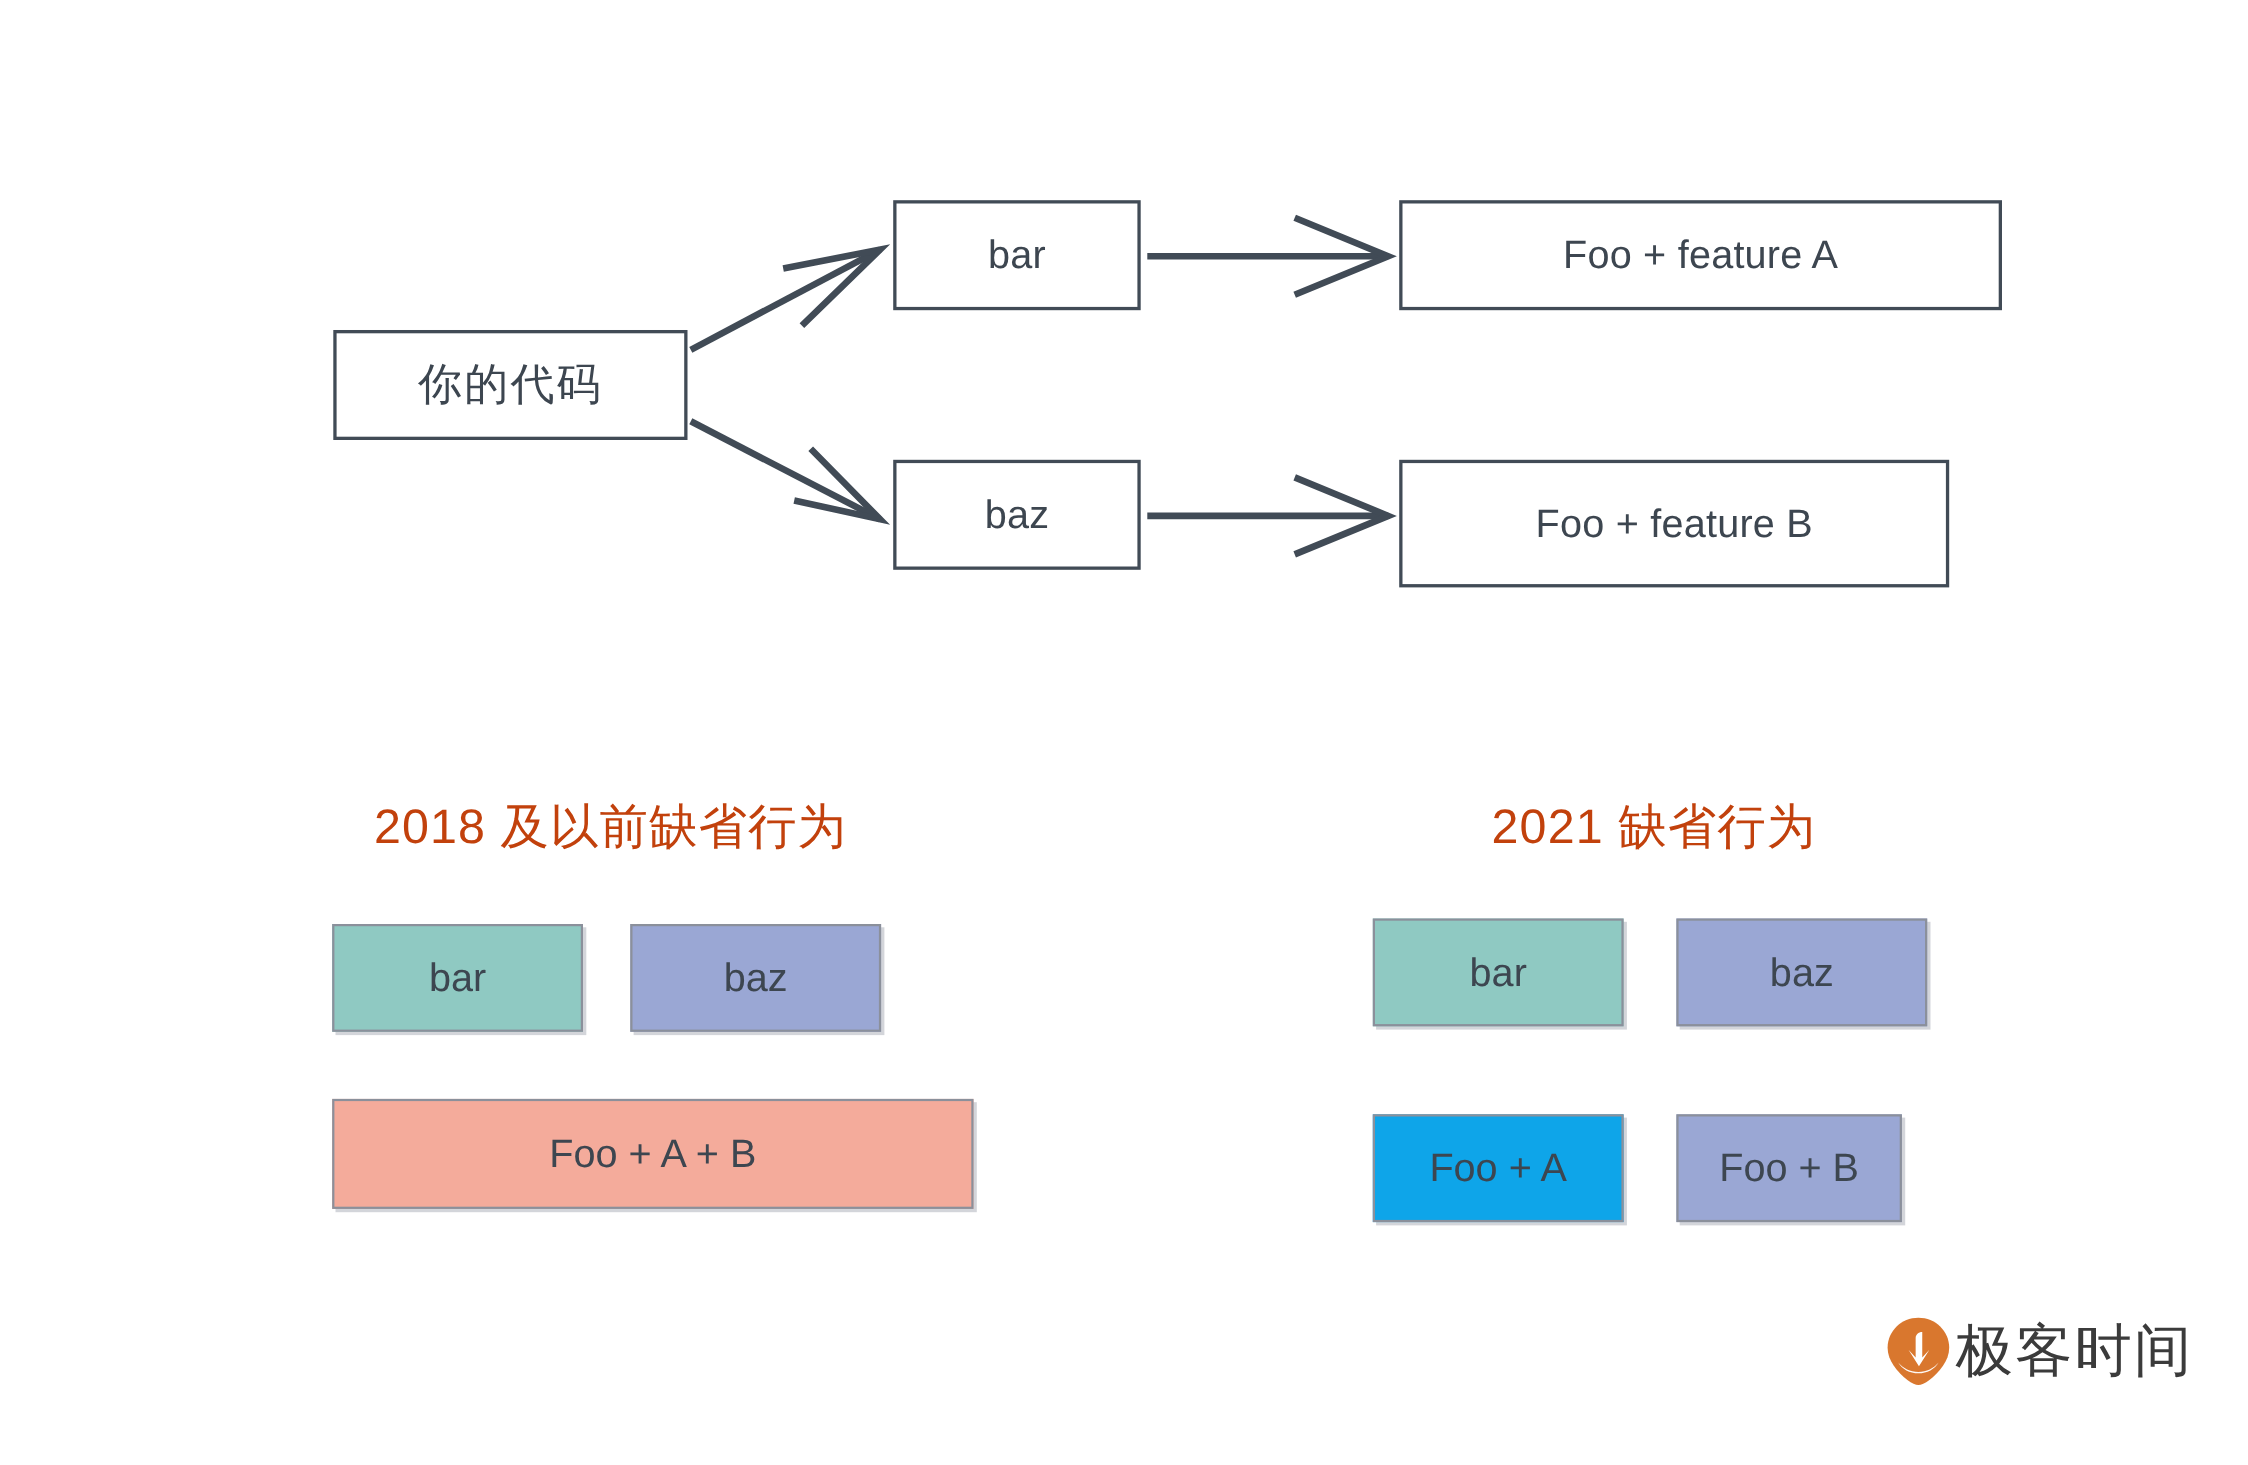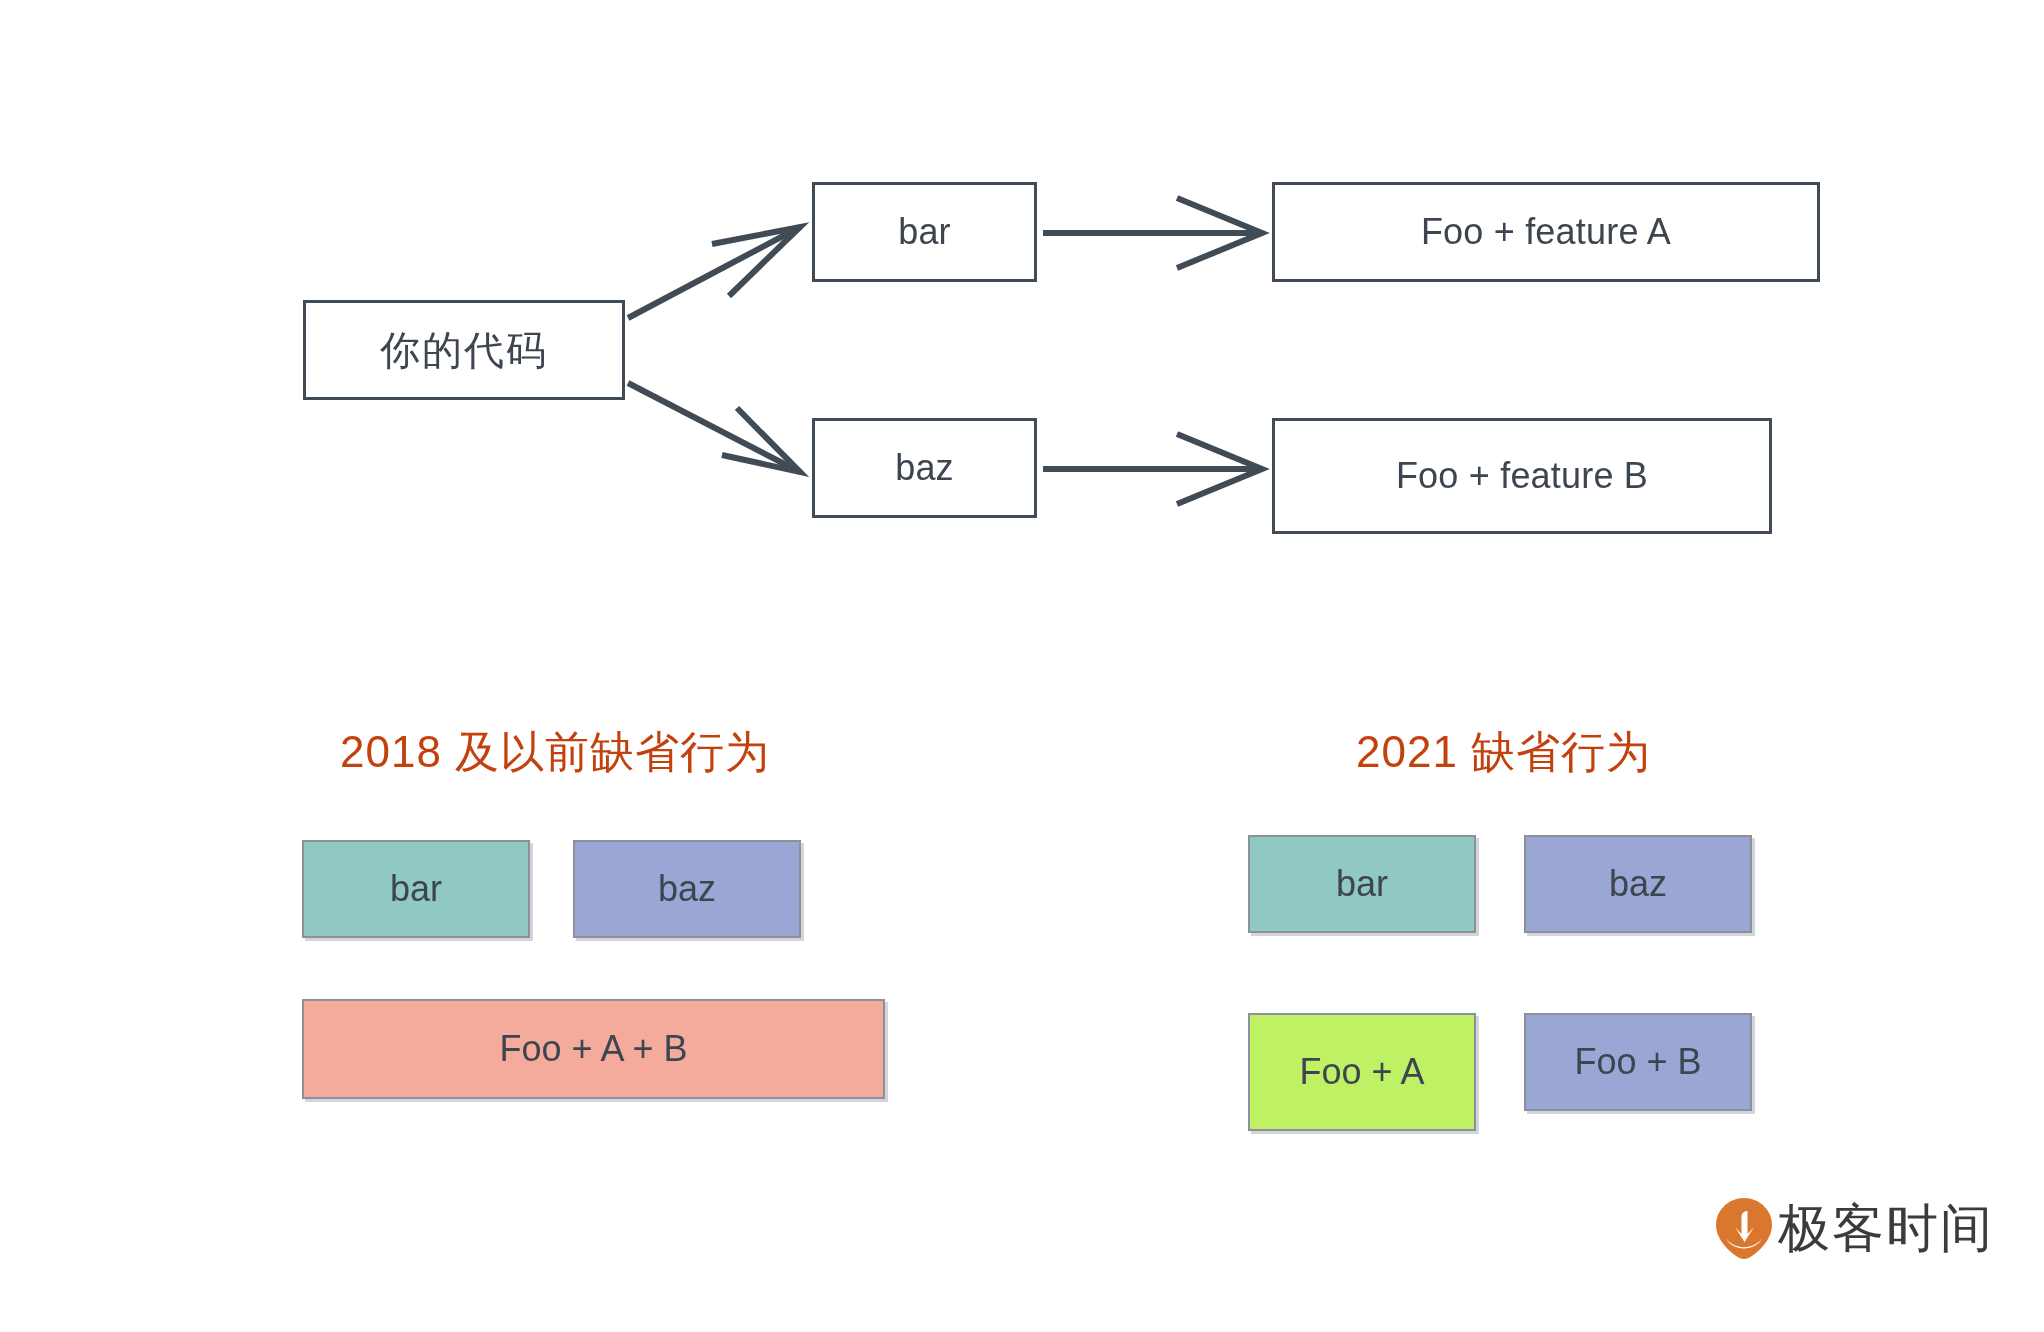--- a/index.html
+++ b/index.html
@@ -144,23 +144,23 @@
   <div class="cbox" style="left:573px; top:840px; width:228px; height:98px; background:#9aa7d4;">baz</div>
 
   <div class="cbox" style="left:302px; top:999px; width:583px; height:100px; background:#f4ab9b;">Foo + A + B</div>
 
   <div class="heading" style="left:1356px; top:730px;">2021 缺省行为</div>
 
   <div class="cbox" style="left:1248px; top:835px; width:228px; height:98px; background:#8fc9c2;">bar</div>
 
   <div class="cbox" style="left:1524px; top:835px; width:228px; height:98px; background:#9aa7d4;">baz</div>
 
-  <div class="cbox" style="left:1248px; top:1013px; width:228px; height:118px; background:#bef264;text-align:center;">Foo + A</div>
+  <div class="cbox" style="left:1248px; top:1013px; width:228px; height:98px; background:#0ea5e9;text-align:center;">Foo + A</div>
 
-  <div class="cbox" style="left:1524px; top:1013px; width:228px; height:98px; background:#9aa7d4;">Foo + B</div>
+  <div class="cbox" style="left:1524px; top:1013px; width:205px; height:98px; background:#9aa7d4;">Foo + B</div>
 
   <div id="logo" style="left:1712px; top:1196px;">
     <span class="mark">
       <svg viewBox="0 0 64 64" width="64" height="64">
         <path d="M32 2 C16.5 2 4 14.2 4 29.2 C4 41 13 51.5 22 58.5 C26 61.6 29.5 63 32 63
                  C34.5 63 38 61.6 42 58.5 C51 51.5 60 41 60 29.2 C60 14.2 47.5 2 32 2 Z" fill="#d9772e"></path>
         <path d="M32 52.5 C24 52.5 17 48.5 13.6 42.6 C18.2 48 24.6 51.2 32 51.2
                  C39.4 51.2 45.8 48 50.4 42.6 C47 48.5 40 52.5 32 52.5 Z" fill="#ffffff" opacity="0.95"></path>
         <path d="M35.5 15 L35.5 38 L42 31 L32.5 46 L23 31 L29.5 38 L29.5 20.5
                  C29.5 17.5 32 15 35.5 15 Z" fill="#ffffff"></path>

